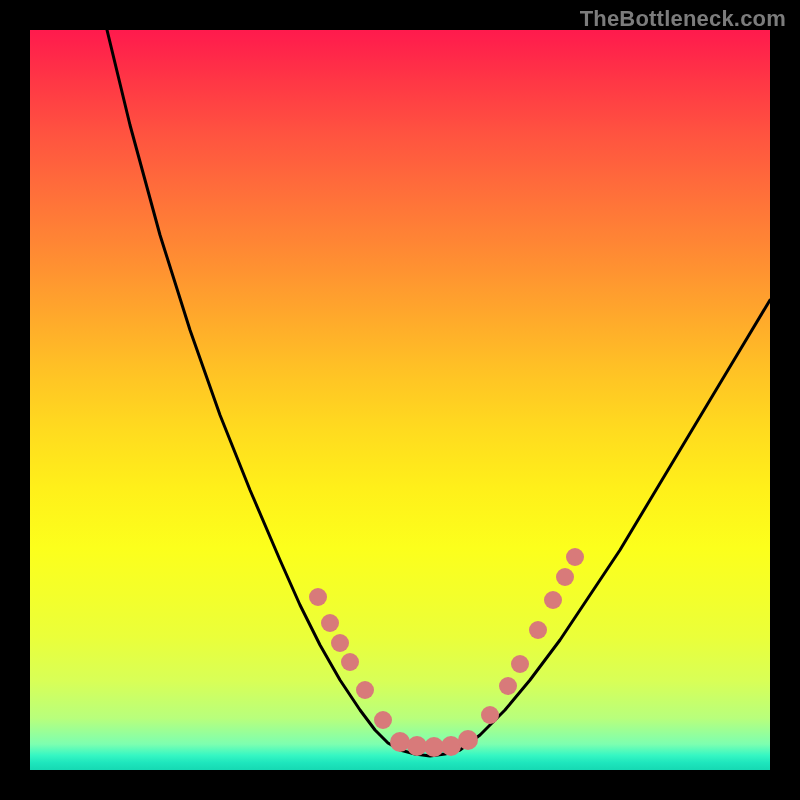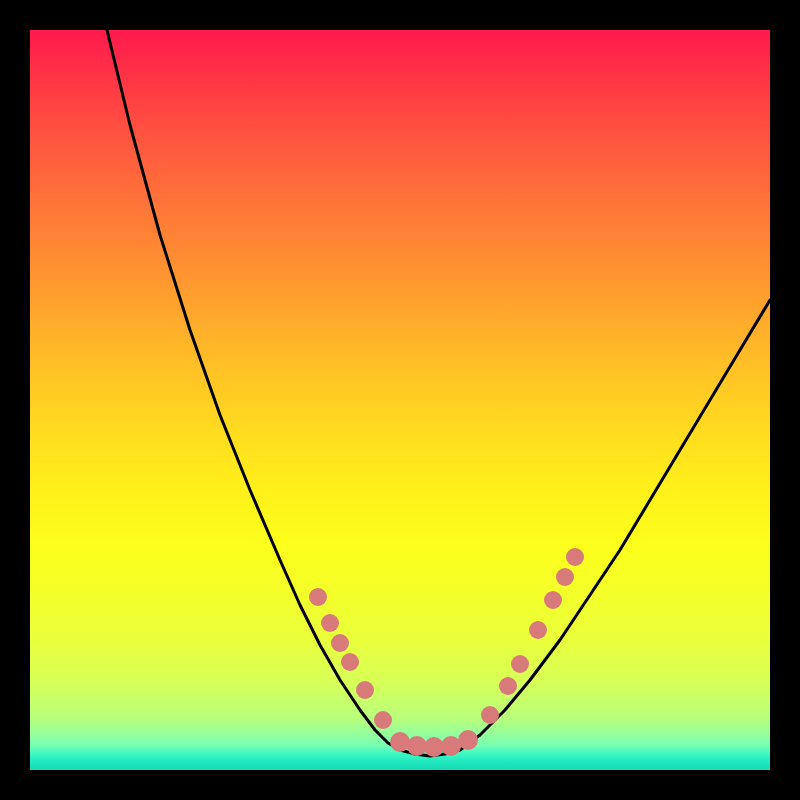--- a/index.html
+++ b/index.html
@@ -87,13 +87,14 @@
           <circle cx="460" cy="685" r="9" fill="#d87a7a"></circle>
           <circle cx="478" cy="656" r="9" fill="#d87a7a"></circle>
           <circle cx="490" cy="634" r="9" fill="#d87a7a"></circle>
           <circle cx="508" cy="600" r="9" fill="#d87a7a"></circle>
           <circle cx="523" cy="570" r="9" fill="#d87a7a"></circle>
           <circle cx="535" cy="547" r="9" fill="#d87a7a"></circle>
           <circle cx="545" cy="527" r="9" fill="#d87a7a"></circle>
         </g>
     </svg>
   </div>
+  <div class="watermark">TheBottleneck.com</div>
 </div>
 
 </body></html>

